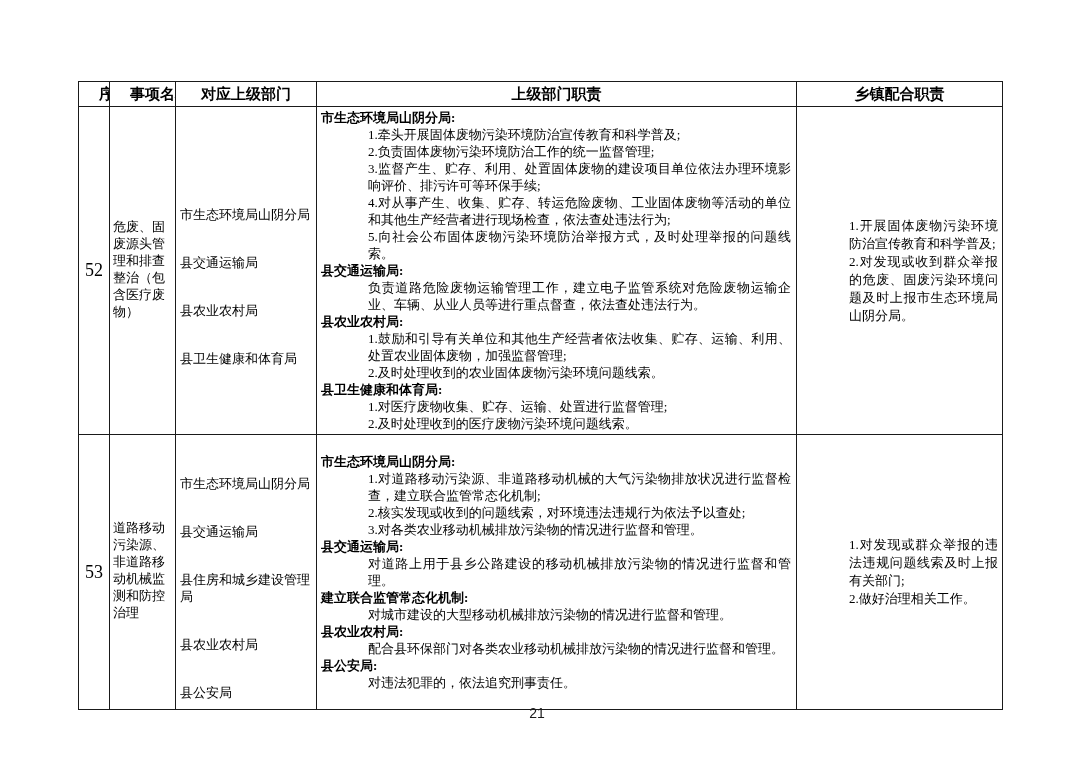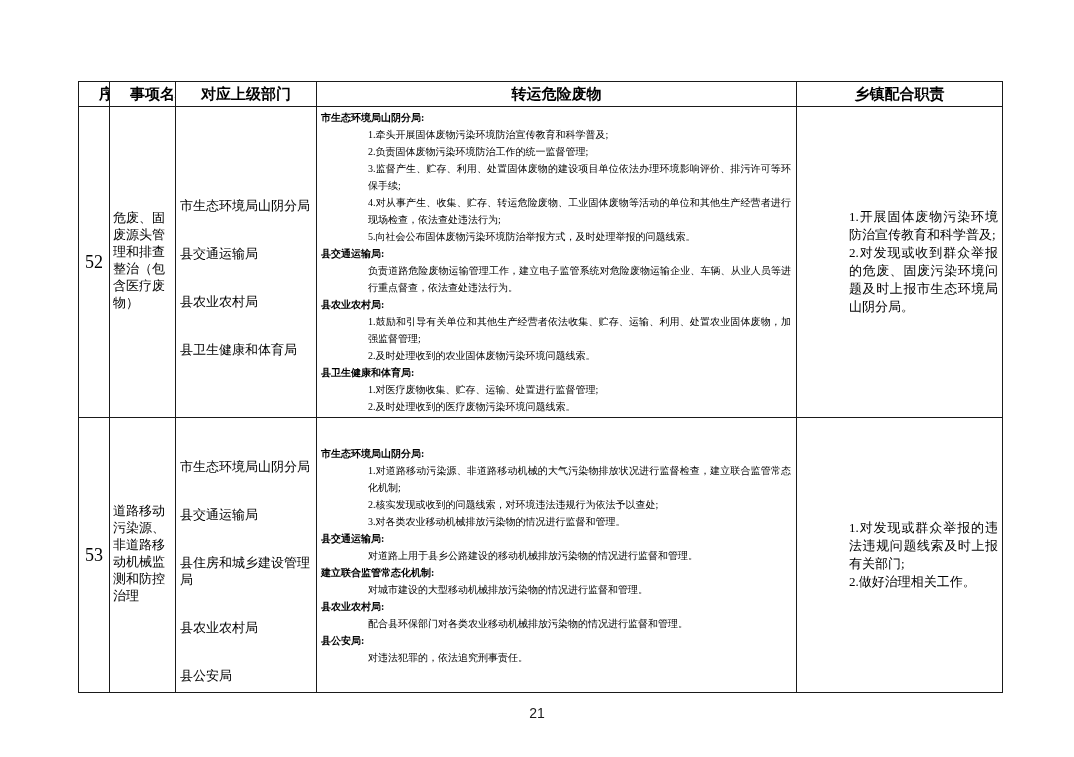--- a/index.html
+++ b/index.html
@@ -48,21 +48,21 @@
     word-break: break-all;
   }
   td.c-depts {
     font-size: 13px;
     line-height: 17px;
     text-align: left;
     padding: 2px 2px 2px 4px;
     word-break: break-all;
   }
   td.c-duties {
-    font-size: 10px;
+    font-size: 13px;
     line-height: 17px;
     padding: 2px 5px 2px 4px;
     word-break: break-all;
   }
   td.c-town {
     font-size: 13px;
     line-height: 18px;
     padding: 2px 4px 2px 5px;
     word-break: break-all;
   }
@@ -98,21 +98,21 @@
       <col style="width:66px">
       <col style="width:141px">
       <col style="width:480px">
       <col style="width:206px">
     </colgroup>
     <thead>
       <tr>
         <th>序号</th>
         <th>事项名称</th>
         <th>对应上级部门</th>
-        <th>转运危险废物</th>
+        <th>上级部门职责</th>
         <th>乡镇配合职责</th>
       </tr>
     </thead>
     <tbody>
 
       <tr class="row-52">
         <td class="c-no">52</td>
         <td class="c-name">危废、固废源头管理和排查整治（包含医疗废物）</td>
         <td class="c-depts">
           <div class="dept-item">市生态环境局山阴分局</div>

